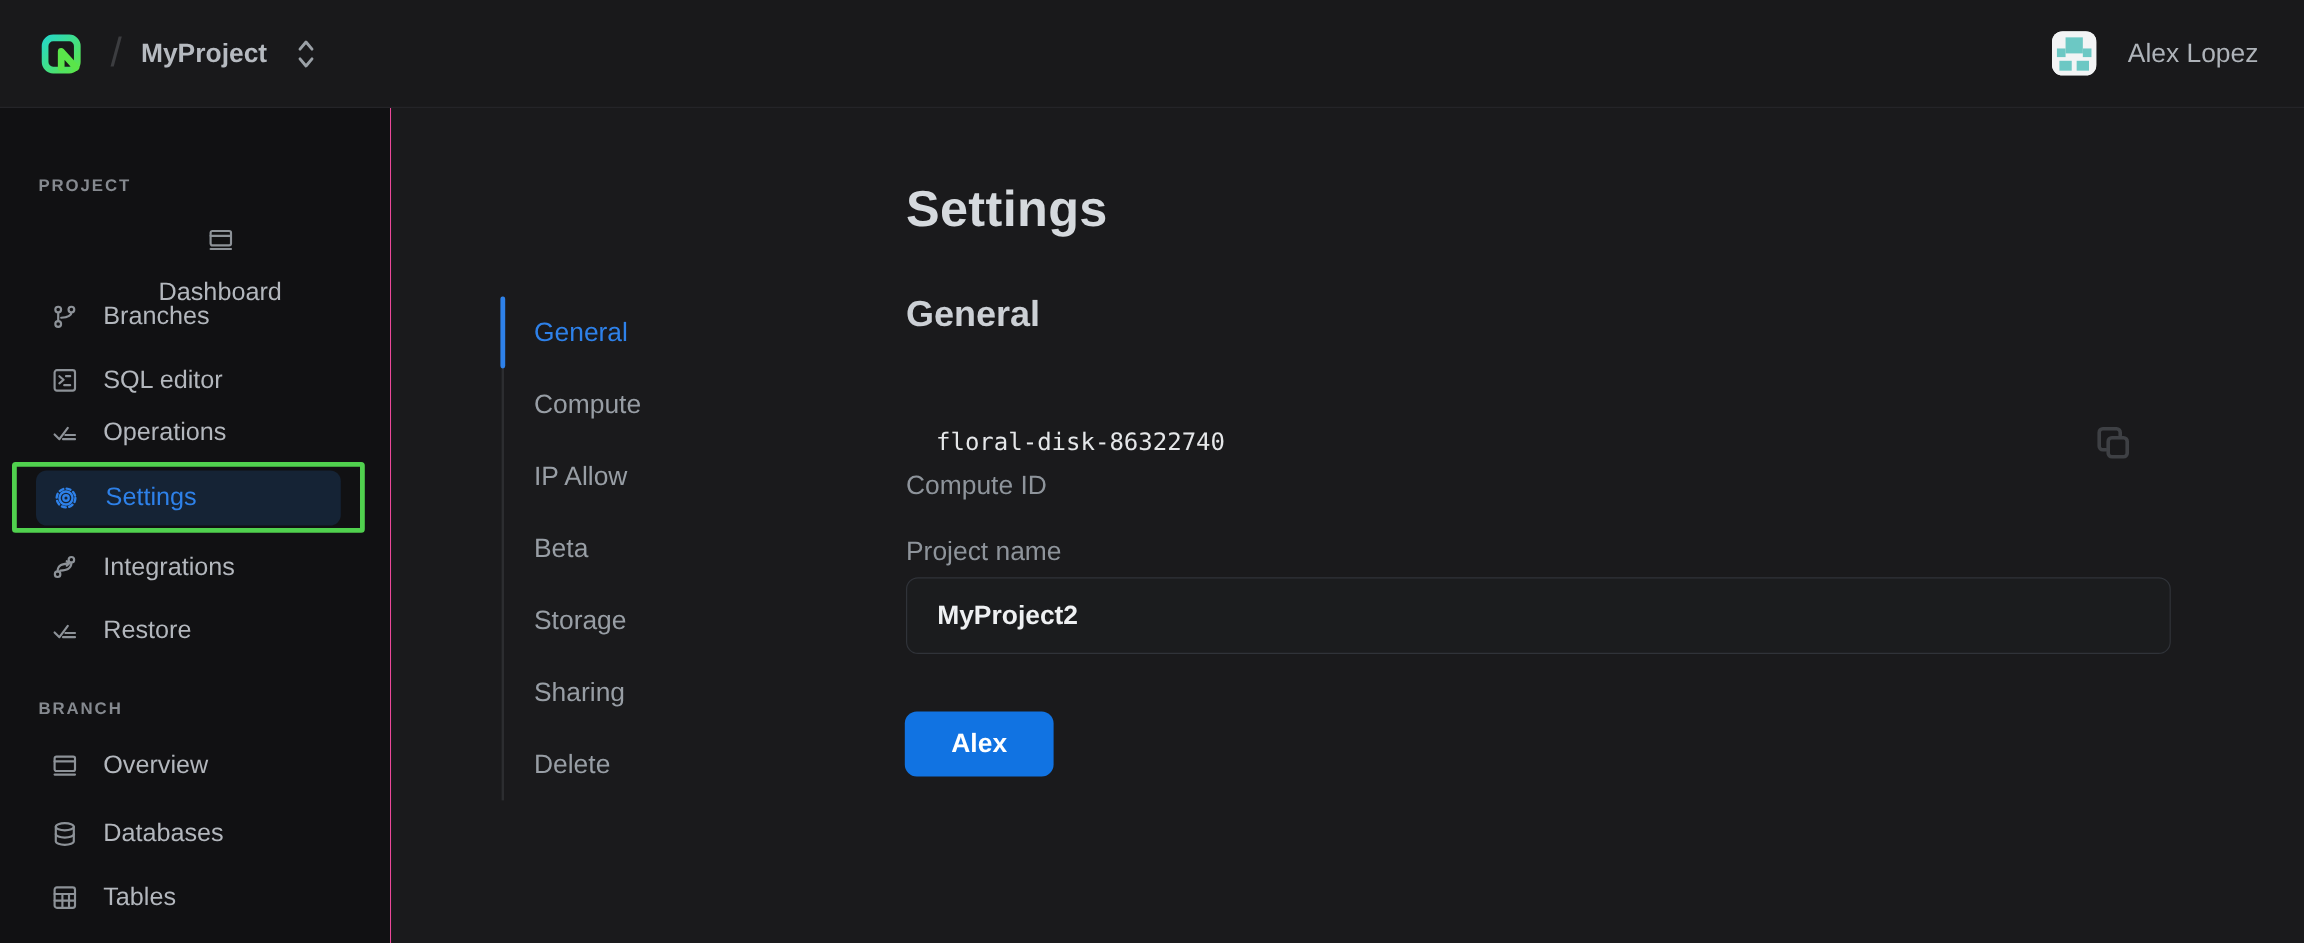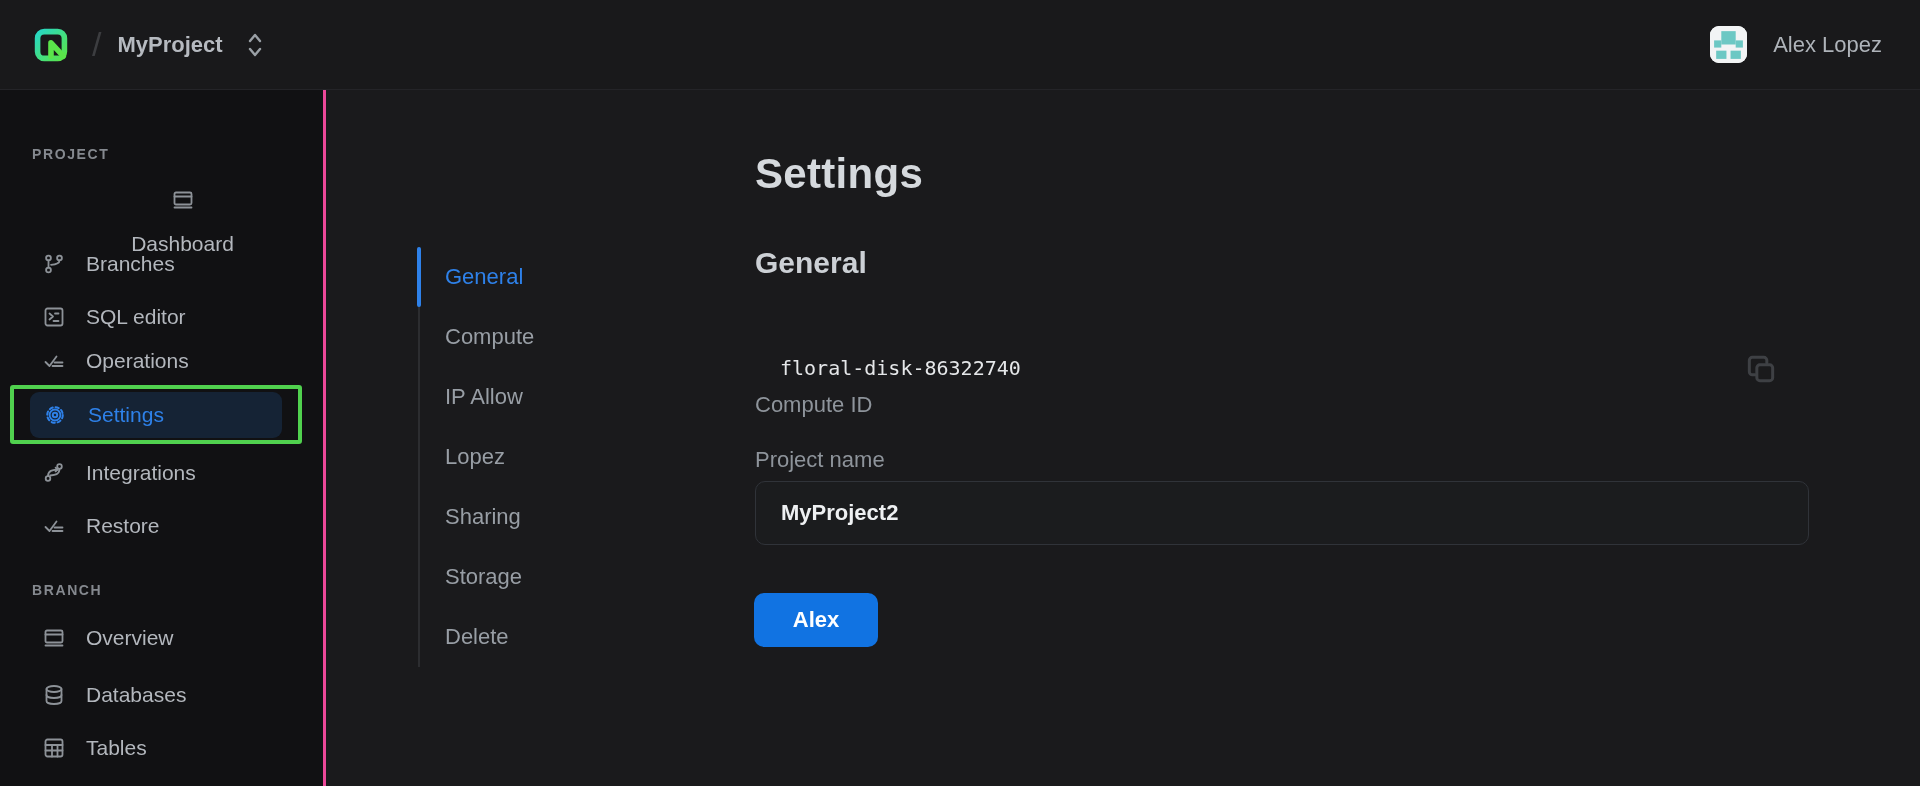--- a/index.html
+++ b/index.html
@@ -23,21 +23,21 @@
   .project-name { font-size:22px; font-weight:600; color:#b6bac0; }
   .sort-icon { width:16px; height:28px; }
   .topbar-spacer { flex:1; }
   .user-chip { display:flex; align-items:center; gap:26px; cursor:pointer; }
   .avatar { width:37px; height:37px; border-radius:9px; background:#f2f4f5; overflow:hidden; }
   .user-name { font-size:22px; color:#aeb3b9; }
 
   
   .sidebar {
     position:absolute; left:0; top:90px; width:326px; bottom:0;
-    background:#111113; border-right:3px solid #ec4899;
+    background:#111113; border-right:1px solid #ec4899;
   }
   .section-title {
     font-size:14px; font-weight:700; letter-spacing:1.6px;
     color:#85898f; margin-left:32px;
   }
   .st-project { margin-top:56px; }
   .st-branch  { margin-top:33px; }
   .side-item {
     height:46px; display:flex; align-items:center; gap:20px;
     padding-left:42px; font-size:21px; color:#b3b7bd; cursor:pointer;
@@ -267,23 +267,23 @@
 </div>
 
 <div class="main">
 
   <h1 class="page-title">Settings</h1>
 
   <div class="settings-nav">
     <div class="nav-item active">General</div>
     <div class="nav-item">Compute</div>
     <div class="nav-item">IP Allow</div>
-    <div class="nav-item">Lopez</div>
+    <div class="nav-item">Beta</div>
+    <div class="nav-item">Storage</div>
     <div class="nav-item">Sharing</div>
-    <div class="nav-item">Storage</div>
     <div class="nav-item">Delete</div>
   </div>
 
   <h2 class="section-heading">General</h2>
 
   <div class="field-label lbl-project-id">Compute ID</div>
   <div class="project-id-value">floral-disk-86322740</div>
 
   <button class="copy-btn">
     <svg width="40" height="40" viewBox="0 0 24 24">

